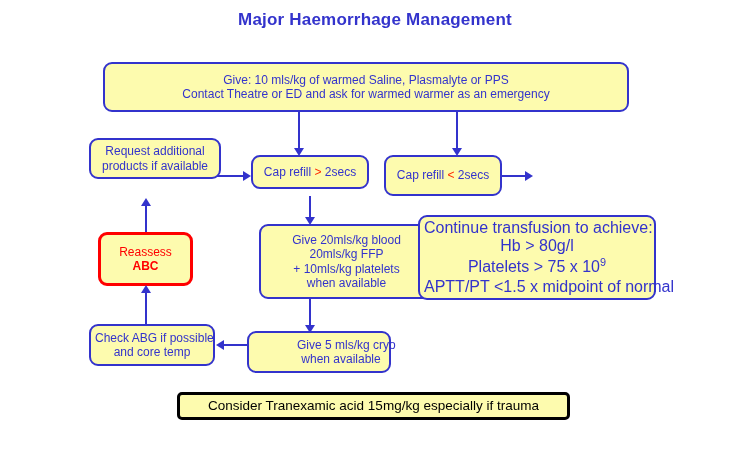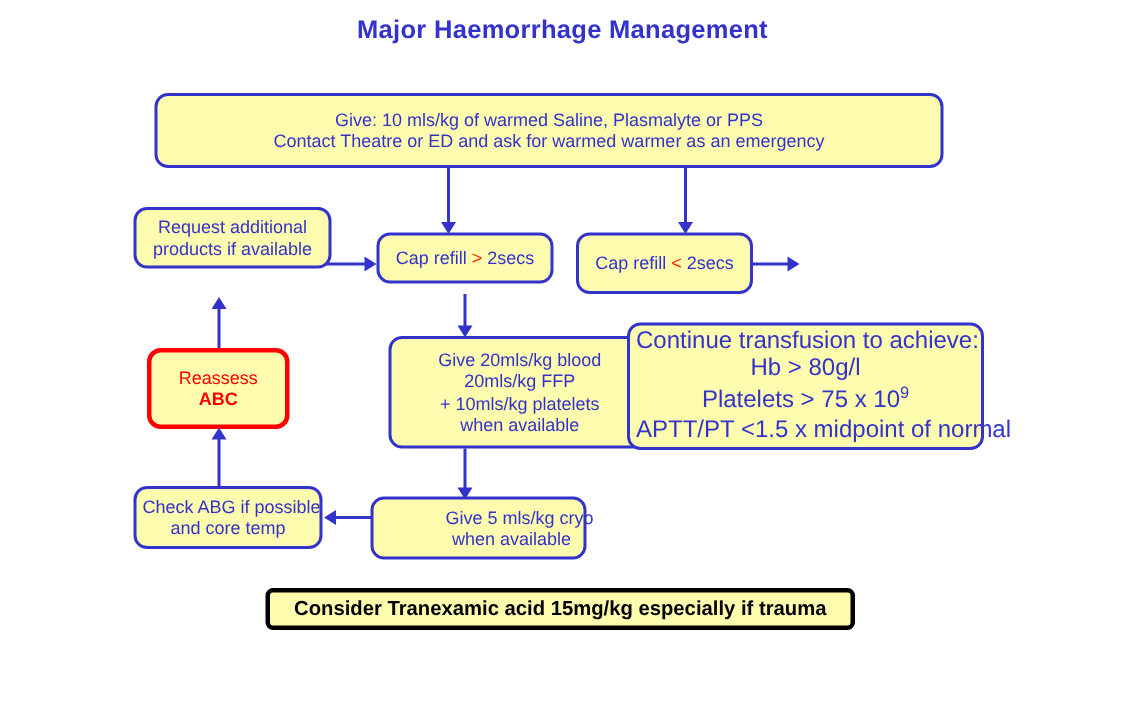--- a/index.html
+++ b/index.html
@@ -55,21 +55,21 @@
   .node.red {
     border-color: #ff0000;
     border-width: 3px;
     color: #ff0000;
   }
   .node.black {
     border-color: #000000;
     border-width: 3px;
     border-radius: 5px;
     color: #000000;
-    font-weight: bold;
+    font-weight: normal;
     font-size: 13.5px;
   }
   .op-red { color: #ff2a00; }
   .abc-dark { color: #cc0000; font-weight: bold; }
   .bigbox { font-size: 16px; }
 
   
   .vline {
     position: absolute;
     width: 2px;

